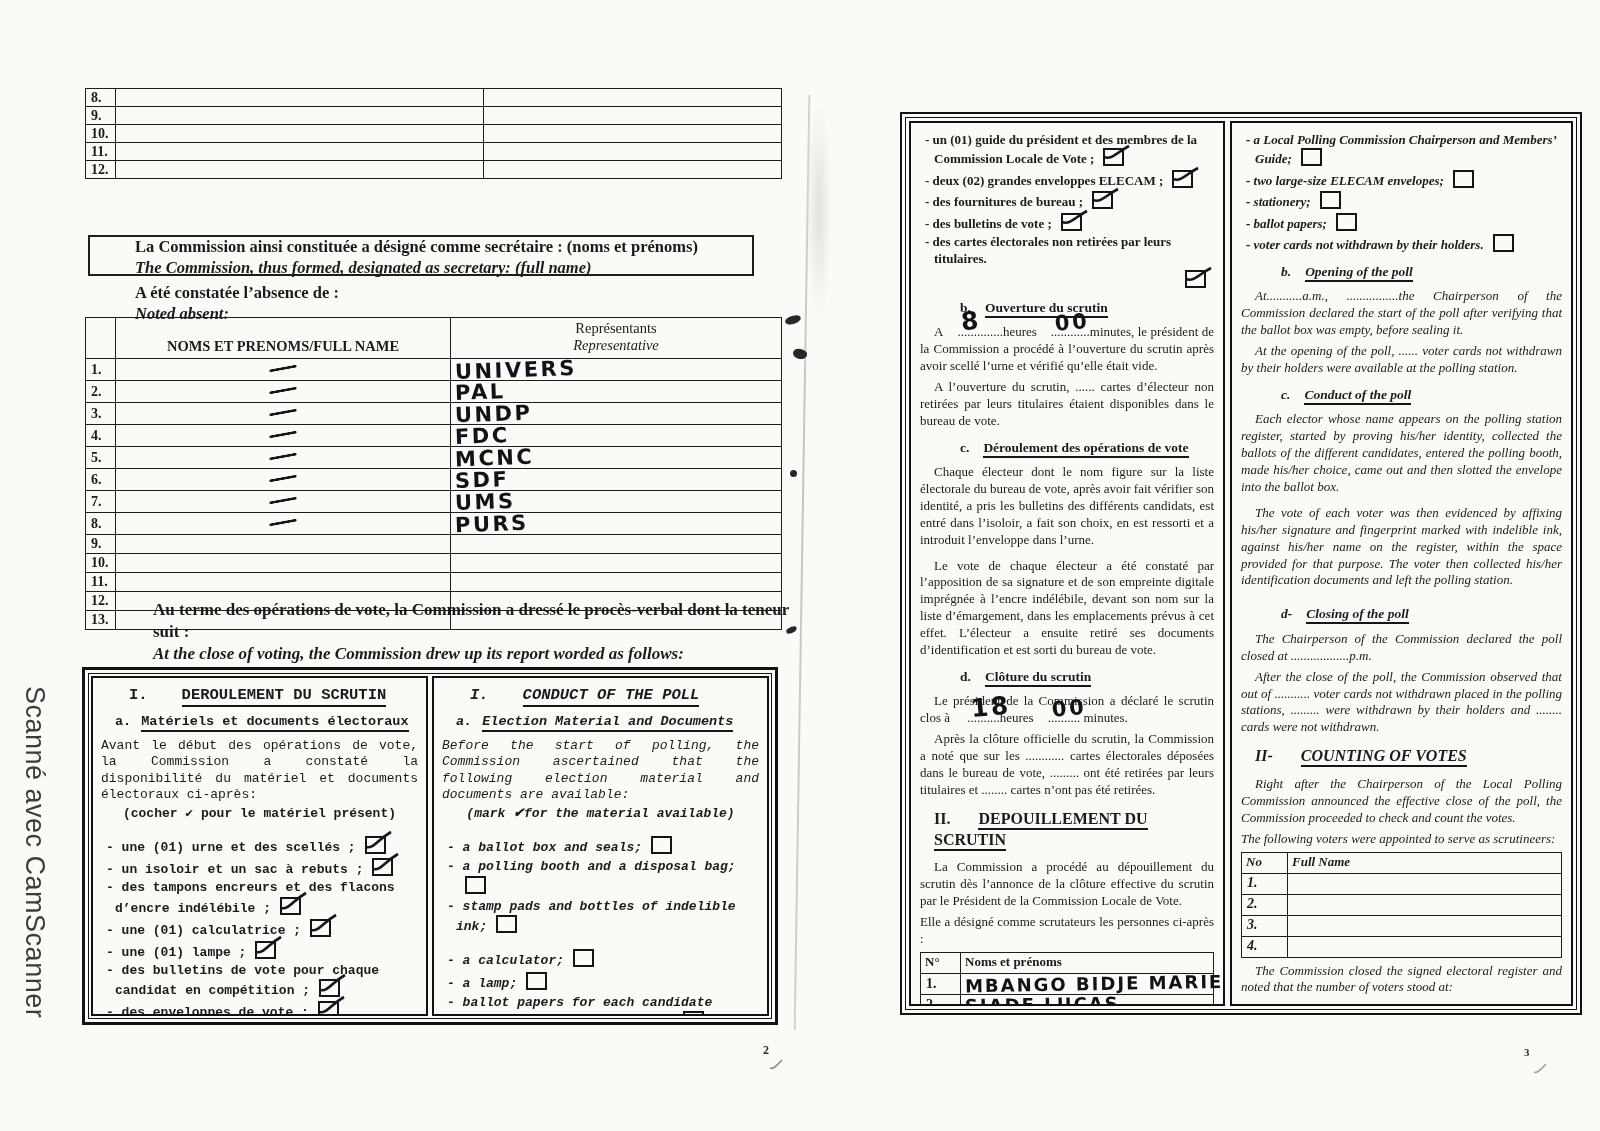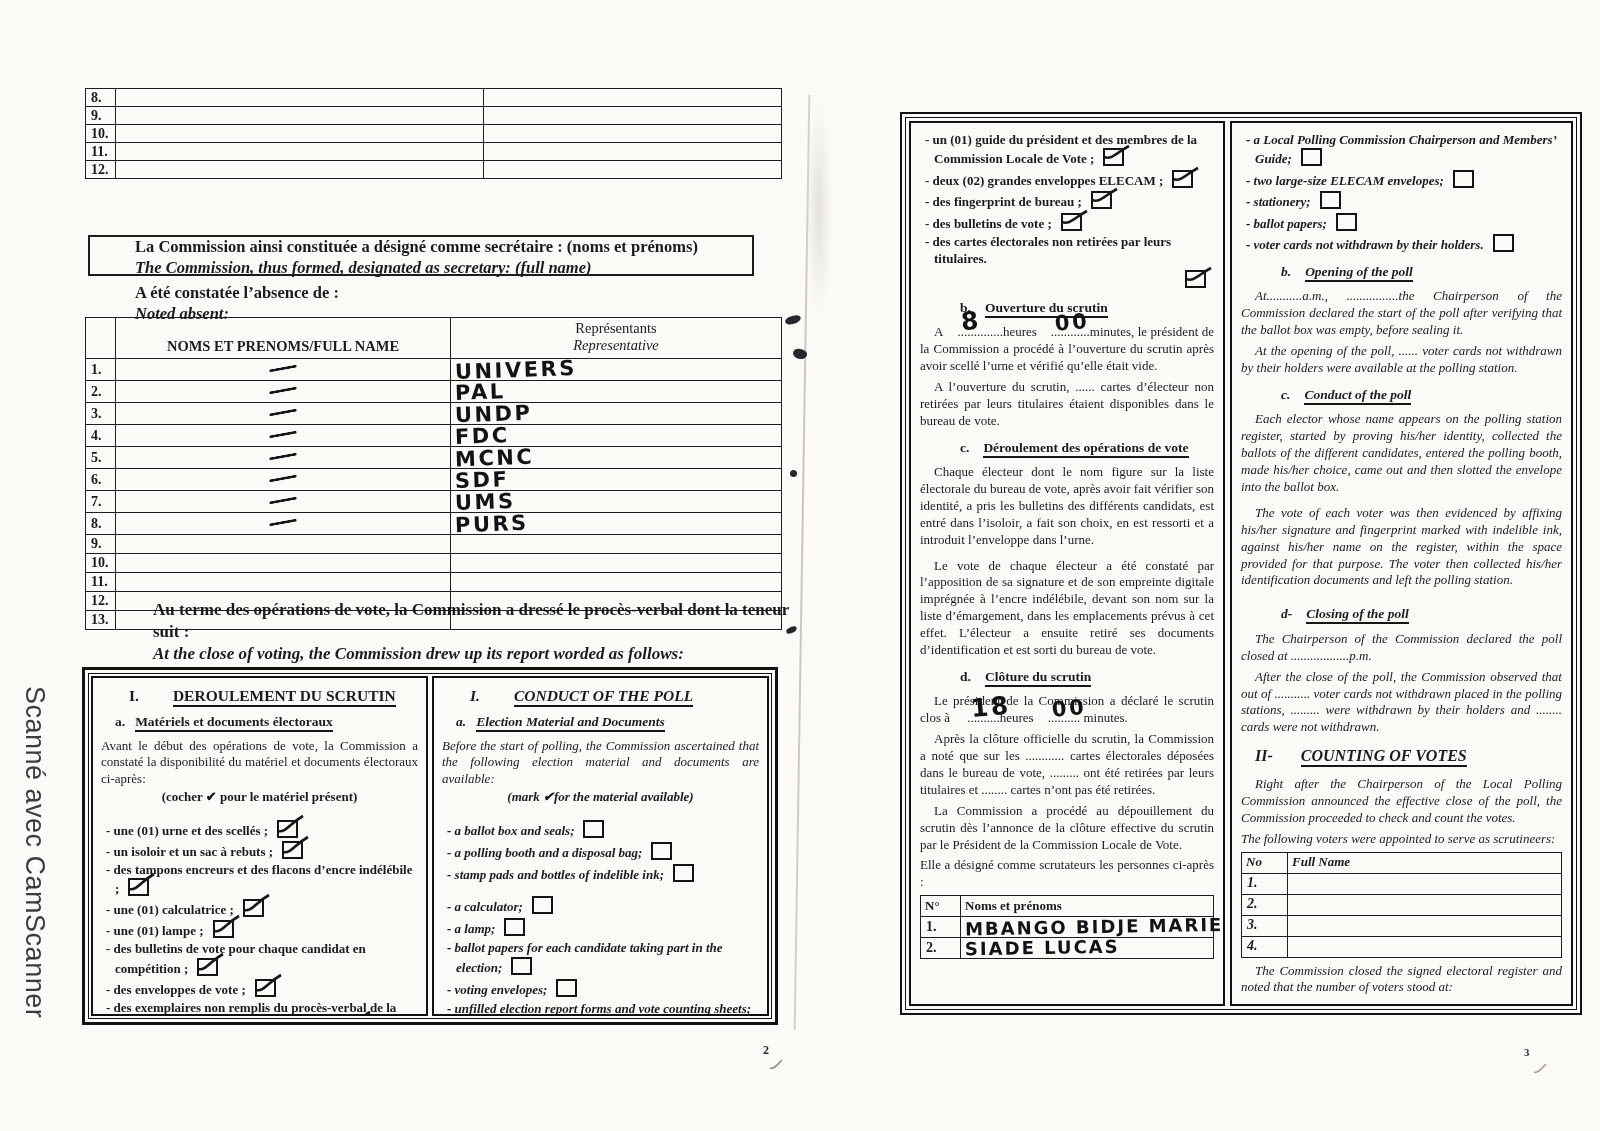--- a/index.html
+++ b/index.html
@@ -65,21 +65,21 @@
   .left-page { left:78px; top:85px; width:706px; height:960px; }
   .top-table { left:7px; top:3px; width:697px; height:90px; font-size:14px; }
   .secretary { left:57px; top:103px; width:640px; font-size:16.5px; line-height:1.28;margin-top:48px; }
   .empty-box { left:10px; top:150px; width:666px; height:41px; border:2px solid #1d1d1d; }
   .absent-label { left:57px; top:197px; font-size:16.5px; line-height:1.3; }
   .absent-table { left:7px; top:232px; width:697px; font-size:14px; }
   .absent-table .hdr { font-size:14.5px; text-align:center; vertical-align:bottom; padding-bottom:3px; }
   .closing { left:57px; top:514px; width:648px; font-size:17px; line-height:1.28;margin-left:18px; }
 
   .conduct-box { left:4px; top:582px; width:696px; height:358px; border:3px solid #121212; padding:3px; }
-  .conduct-in { border:1px solid #121212; height:100%; display:flex; gap:4px; padding:2px; }
+  .conduct-in { border:1px solid #121212; height:100%; display:flex; gap:4px; padding:2px;font-family:Liberation Mono, monospace; }
   .conduct-col { border:2.5px solid #121212; flex:1; padding:5px 8px 4px 8px; font-size:13px; line-height:1.27; overflow:hidden; }
   .box-h1 { font-size:15.5px; padding-left:28px; margin:3px 0 7px 0; }
   .box-h1 .no { margin-right:34px; }
   .box-h2 { font-size:13.5px; padding-left:14px; margin:2px 0 8px 0; }
   .box-h2 .no { margin-right:10px; }
   .intro { text-align:justify; margin-bottom:2px; }
   .mark-note { text-align:center; margin:2px 0 14px 0; }
   .item { padding-left:14px; text-indent:-9px; margin:1.5px 0; }
   .en-col .item { margin:2.5px 0; }
   .gap8 { height:8px; }
@@ -318,21 +318,21 @@
 <div class="abs right-page">
   <div class="rp-in">
 
     <div class="rp-col rp-fr">
       <div class="item b"><span>- un (01) guide du président et des membres de la Commission Locale de Vote ;</span><span class="cb"><svg width="32" height="28" viewBox="0 0 32 28">
               <path d="M4 17 C12 20 16 13 29 6" stroke="#17171c" stroke-width="2.6" fill="none"></path>
             </svg></span></div>
       <div class="item b"><span>- deux (02) grandes enveloppes ELECAM ;</span><span class="cb"><svg width="32" height="28" viewBox="0 0 32 28">
               <path d="M4 17 C12 20 16 13 29 6" stroke="#17171c" stroke-width="2.6" fill="none"></path>
             </svg></span></div>
-      <div class="item b"><span>- des fingerprint de bureau ;</span><span class="cb"><svg width="32" height="28" viewBox="0 0 32 28">
+      <div class="item b"><span>- des fournitures de bureau ;</span><span class="cb"><svg width="32" height="28" viewBox="0 0 32 28">
               <path d="M4 17 C12 20 16 13 29 6" stroke="#17171c" stroke-width="2.6" fill="none"></path>
             </svg></span></div>
       <div class="item b"><span>- des bulletins de vote ;</span><span class="cb"><svg width="32" height="28" viewBox="0 0 32 28">
               <path d="M4 17 C12 20 16 13 29 6" stroke="#17171c" stroke-width="2.6" fill="none"></path>
             </svg></span></div>
       <div class="item b"><span>- des cartes électorales non retirées par leurs titulaires.</span></div>
       <div class="cb-row-right"><span class="cb"><svg width="32" height="28" viewBox="0 0 32 28">
               <path d="M4 17 C12 20 16 13 29 6" stroke="#17171c" stroke-width="2.6" fill="none"></path>
             </svg></span></div>
 
@@ -341,20 +341,21 @@
       <p class="p p-ind">A l’ouverture du scrutin, ...... cartes d’électeur non retirées par leurs titulaires étaient disponibles dans le bureau de vote.</p>
 
       <div class="sec-h b"><span class="no">c.</span><span class="u">Déroulement des opérations de vote</span></div>
       <p class="p p-ind">Chaque électeur dont le nom figure sur la liste électorale du bureau de vote, après avoir fait vérifier son identité, a pris les bulletins des différents candidats, est entré dans l’isoloir, a fait son choix, en est ressorti et a introduit l’enveloppe dans l’urne.</p>
       <p class="p p-ind" style="margin-top:9px">Le vote de chaque électeur a été constaté par l’apposition de sa signature et de son empreinte digitale imprégnée à l’encre indélébile, devant son nom sur la liste d’émargement, dans les emplacements prévus à cet effet. L’électeur a ensuite retiré ses documents d’identification et est sorti du bureau de vote.</p>
 
       <div class="sec-h b"><span class="no">d.</span><span class="u">Clôture du scrutin</span></div>
       <p class="p p-ind"><span>Le président de la Commission a déclaré le scrutin clos à </span><span class="blank"><span>..........</span><span class="hw hw-over">18</span></span><span>heures</span><span class="blank"><span>..........</span><span class="hw hw-over small">00</span></span><span> minutes.</span></p>
       <p class="p p-ind">Après la clôture officielle du scrutin, la Commission a noté que sur les ............ cartes électorales déposées dans le bureau de vote, ......... ont été retirées par leurs titulaires et ........ cartes n’ont pas été retirées.</p>
 
+      <div class="sec-h2 b"><span class="no">II.</span><span class="u">DEPOUILLEMENT DU SCRUTIN</span></div>
       <p class="p p-ind">La Commission a procédé au dépouillement du scrutin dès l’annonce de la clôture effective du scrutin par le Président de la Commission Locale de Vote.</p>
       <p class="p">Elle a désigné comme scrutateurs les personnes ci-après :</p>
 
       <table class="scrut-table">
         <colgroup>
             <col style="width:40px">
             <col>
           </colgroup>
         <tbody>
             <tr style="height:20px">

